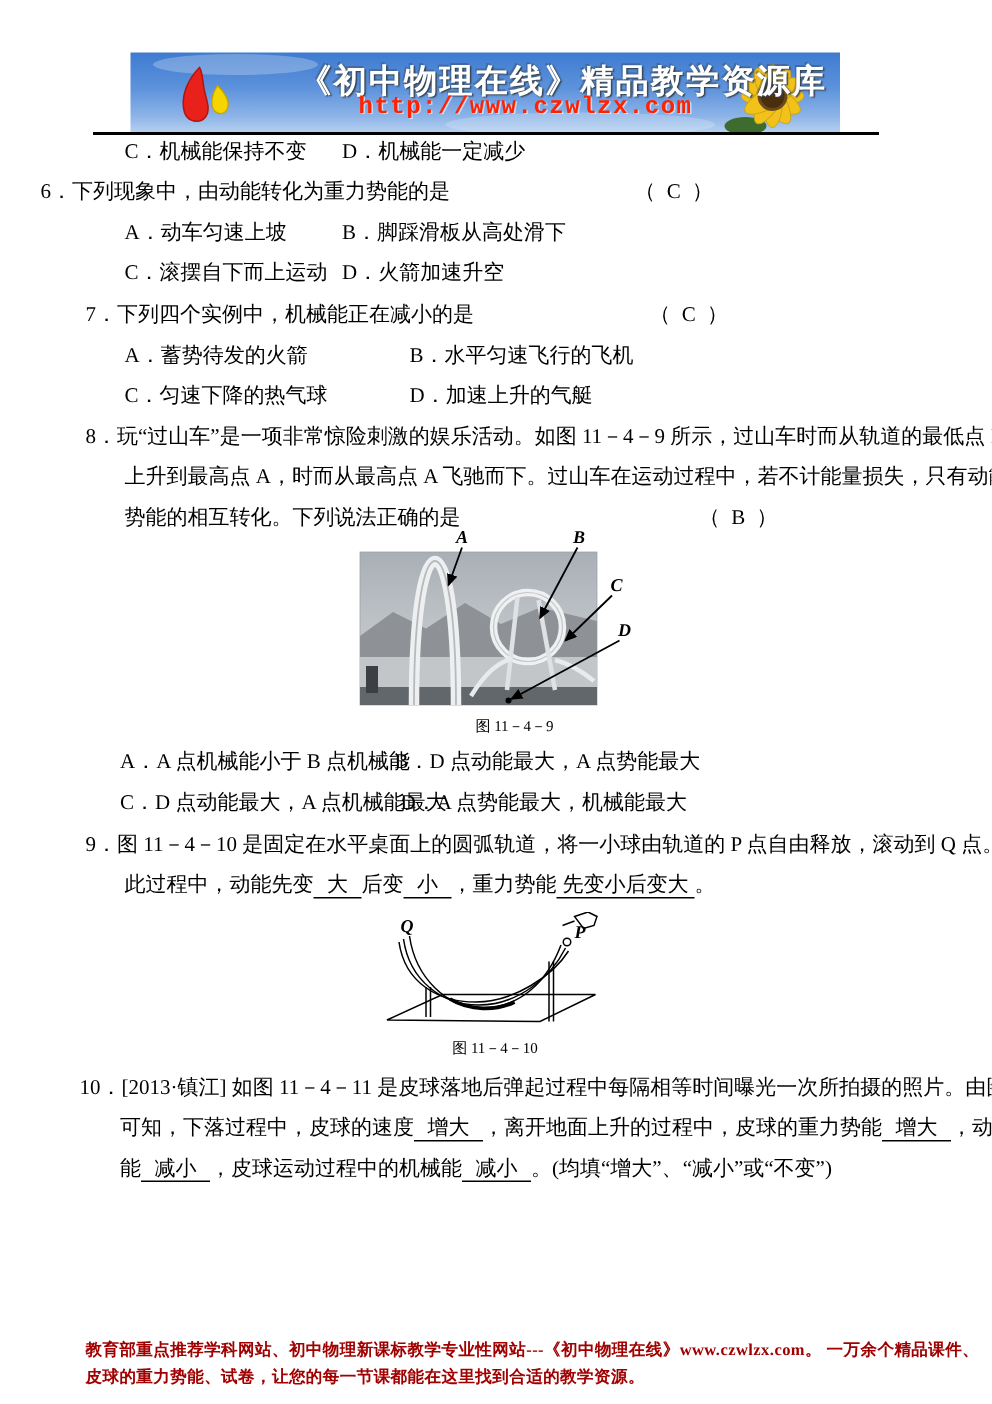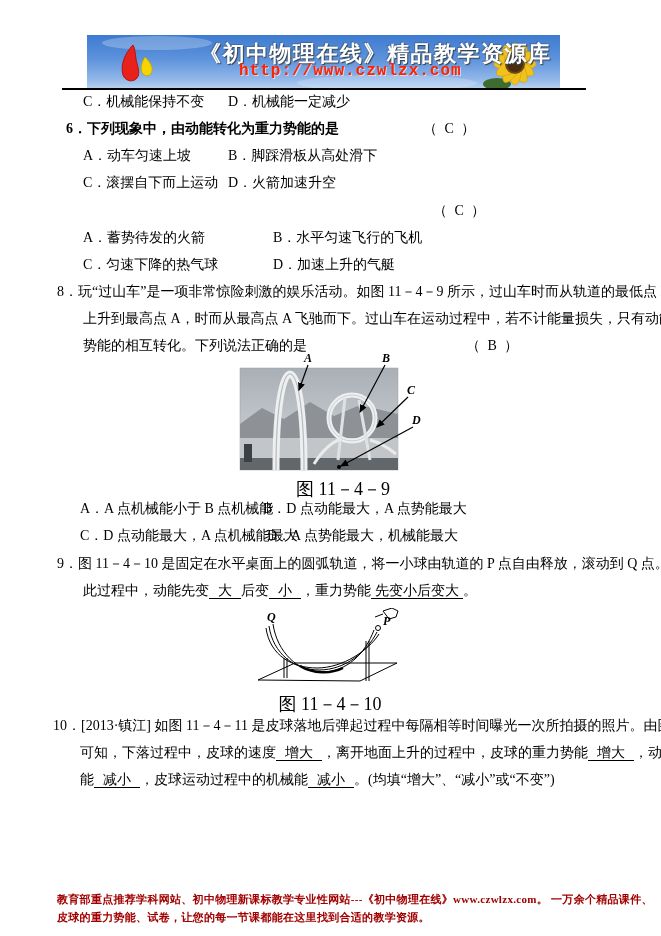--- a/index.html
+++ b/index.html
@@ -15,21 +15,21 @@
   .blank.wide{padding:0 4px;}
   
   .banner{position:absolute;left:87px;top:35px;width:473px;height:54px;overflow:hidden;
     background:linear-gradient(180deg,#3e7bd0 0%,#5e93dc 45%,#8fb5e8 80%,#b9d2f0 100%);}
   .banner-title{position:absolute;left:112px;top:4px;font-size:22px;font-weight:bold;color:#ffffff;
     letter-spacing:1.5px;text-shadow:1px 1px 1px #33404d,-1px -1px 0 rgba(60,70,80,.4);}
   .banner-url{position:absolute;left:152px;top:27px;font-size:16px;font-weight:bold;color:#ff2200;
     font-family:"Liberation Mono","DejaVu Sans Mono",monospace;letter-spacing:1px;
     text-shadow:1px 1px 0 rgba(255,255,255,.55);}
   .header-rule{position:absolute;left:62px;top:88px;width:524px;height:2px;background:#000;}
-  .caption{position:absolute;text-align:center;font-size:18px;font-family:Liberation Serif, serif;}
+  .caption{position:absolute;text-align:center;font-size:10px;font-family:Liberation Serif, serif;}
   .figure{position:absolute;}
   .footer-line{position:absolute;white-space:nowrap;font-size:11px;font-weight:bold;color:#a00000;
     letter-spacing:.3px;margin-top:32px;}
   svg text.fig-label{font-family:"Liberation Serif",serif;font-style:italic;font-weight:bold;font-size:12px;fill:#000;}
 </style>
 </head>
 <body>
 
 <div class="banner">
   <svg width="473" height="54" viewBox="0 0 473 54" style="position:absolute;left:0;top:0;">
@@ -58,31 +58,32 @@
   <div class="banner-title">《初中物理在线》精品教学资源库</div>
   <div class="banner-url">http://www.czwlzx.com</div>
 </div>
 <div class="header-rule"></div>
 
 <div class="line" style="left:83px;top:94px;">
   <span class="col" style="width:145px;">C．机械能保持不变</span><span>D．机械能一定减少</span>
 </div>
 
 <div class="line" style="left:0;top:121px;width:661px;">
-  <span style="margin-left:66px;font-weight:bold;">6．下列现象中，由动能转化为重力势能的是</span>
+  <span style="margin-left:27px;">6．下列现象中，由动能转化为重力势能的是</span>
   <span class="ans" style="left:423px;">（  C  ）</span>
 </div>
 <div class="line" style="left:83px;top:148px;">
   <span class="col" style="width:145px;">A．动车匀速上坡</span><span>B．脚踩滑板从高处滑下</span>
 </div>
 <div class="line" style="left:83px;top:175px;">
   <span class="col" style="width:145px;">C．滚摆自下而上运动</span><span>D．火箭加速升空</span>
 </div>
 
 <div class="line" style="left:0;top:203px;width:661px;">
+  <span style="margin-left:57px;">7．下列四个实例中，机械能正在减小的是</span>
   <span class="ans" style="left:433px;">（  C  ）</span>
 </div>
 <div class="line" style="left:83px;top:230px;">
   <span class="col" style="width:190px;">A．蓄势待发的火箭</span><span>B．水平匀速飞行的飞机</span>
 </div>
 <div class="line" style="left:83px;top:257px;">
   <span class="col" style="width:190px;">C．匀速下降的热气球</span><span>D．加速上升的气艇</span>
 </div>
 
 <div class="line" style="left:57px;top:284px;">8．玩“过山车”是一项非常惊险刺激的娱乐活动。如图 11－4－9 所示，过山车时而从轨道的最低点 D</div>

